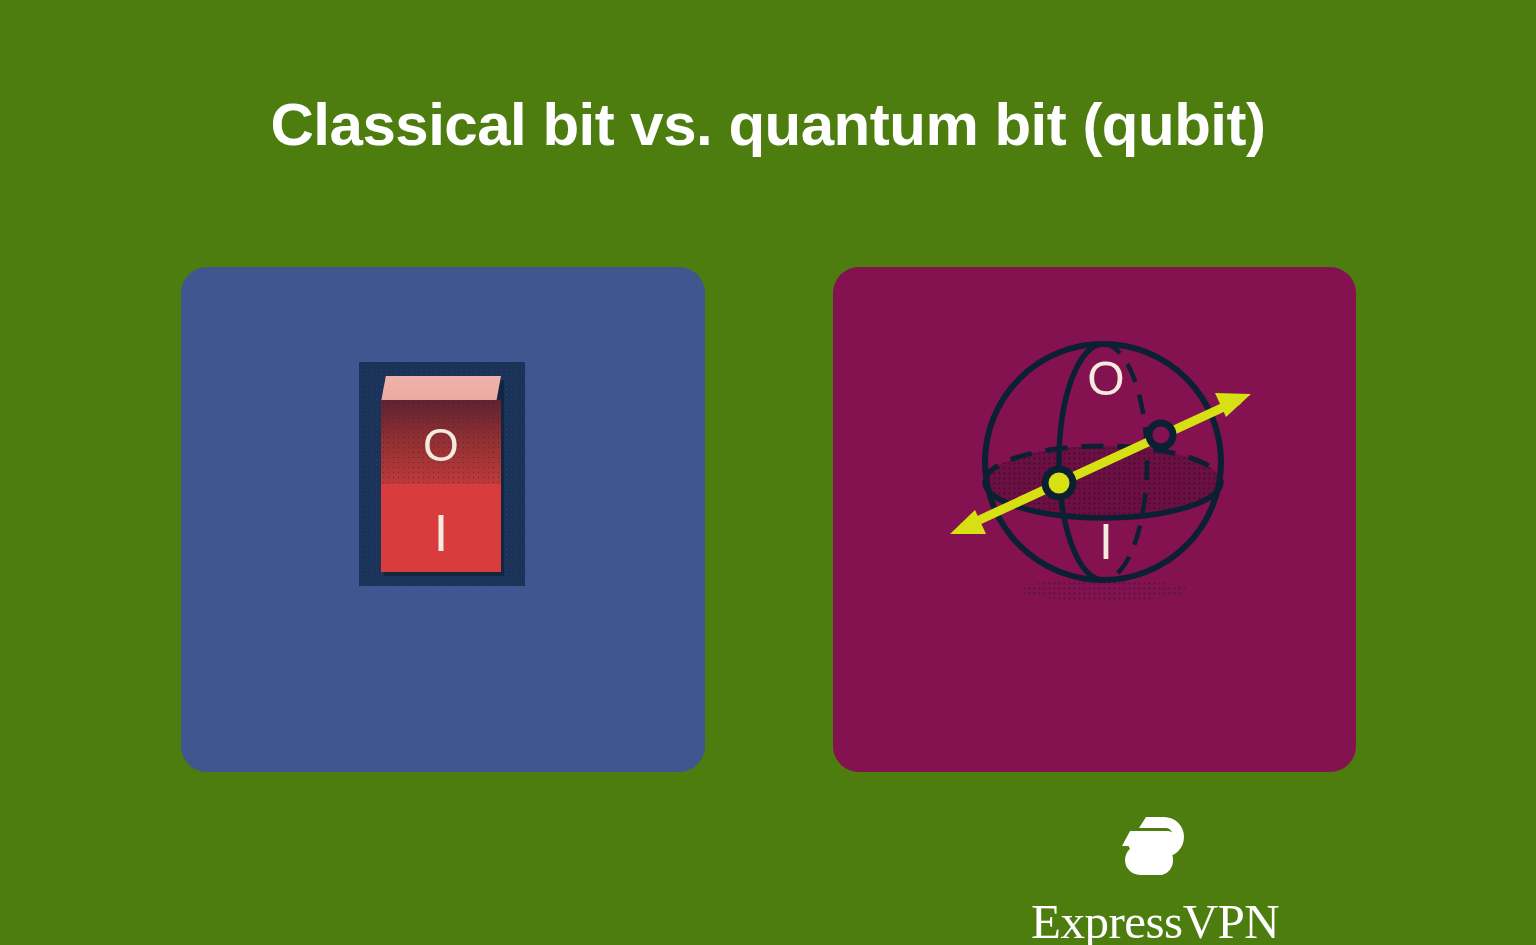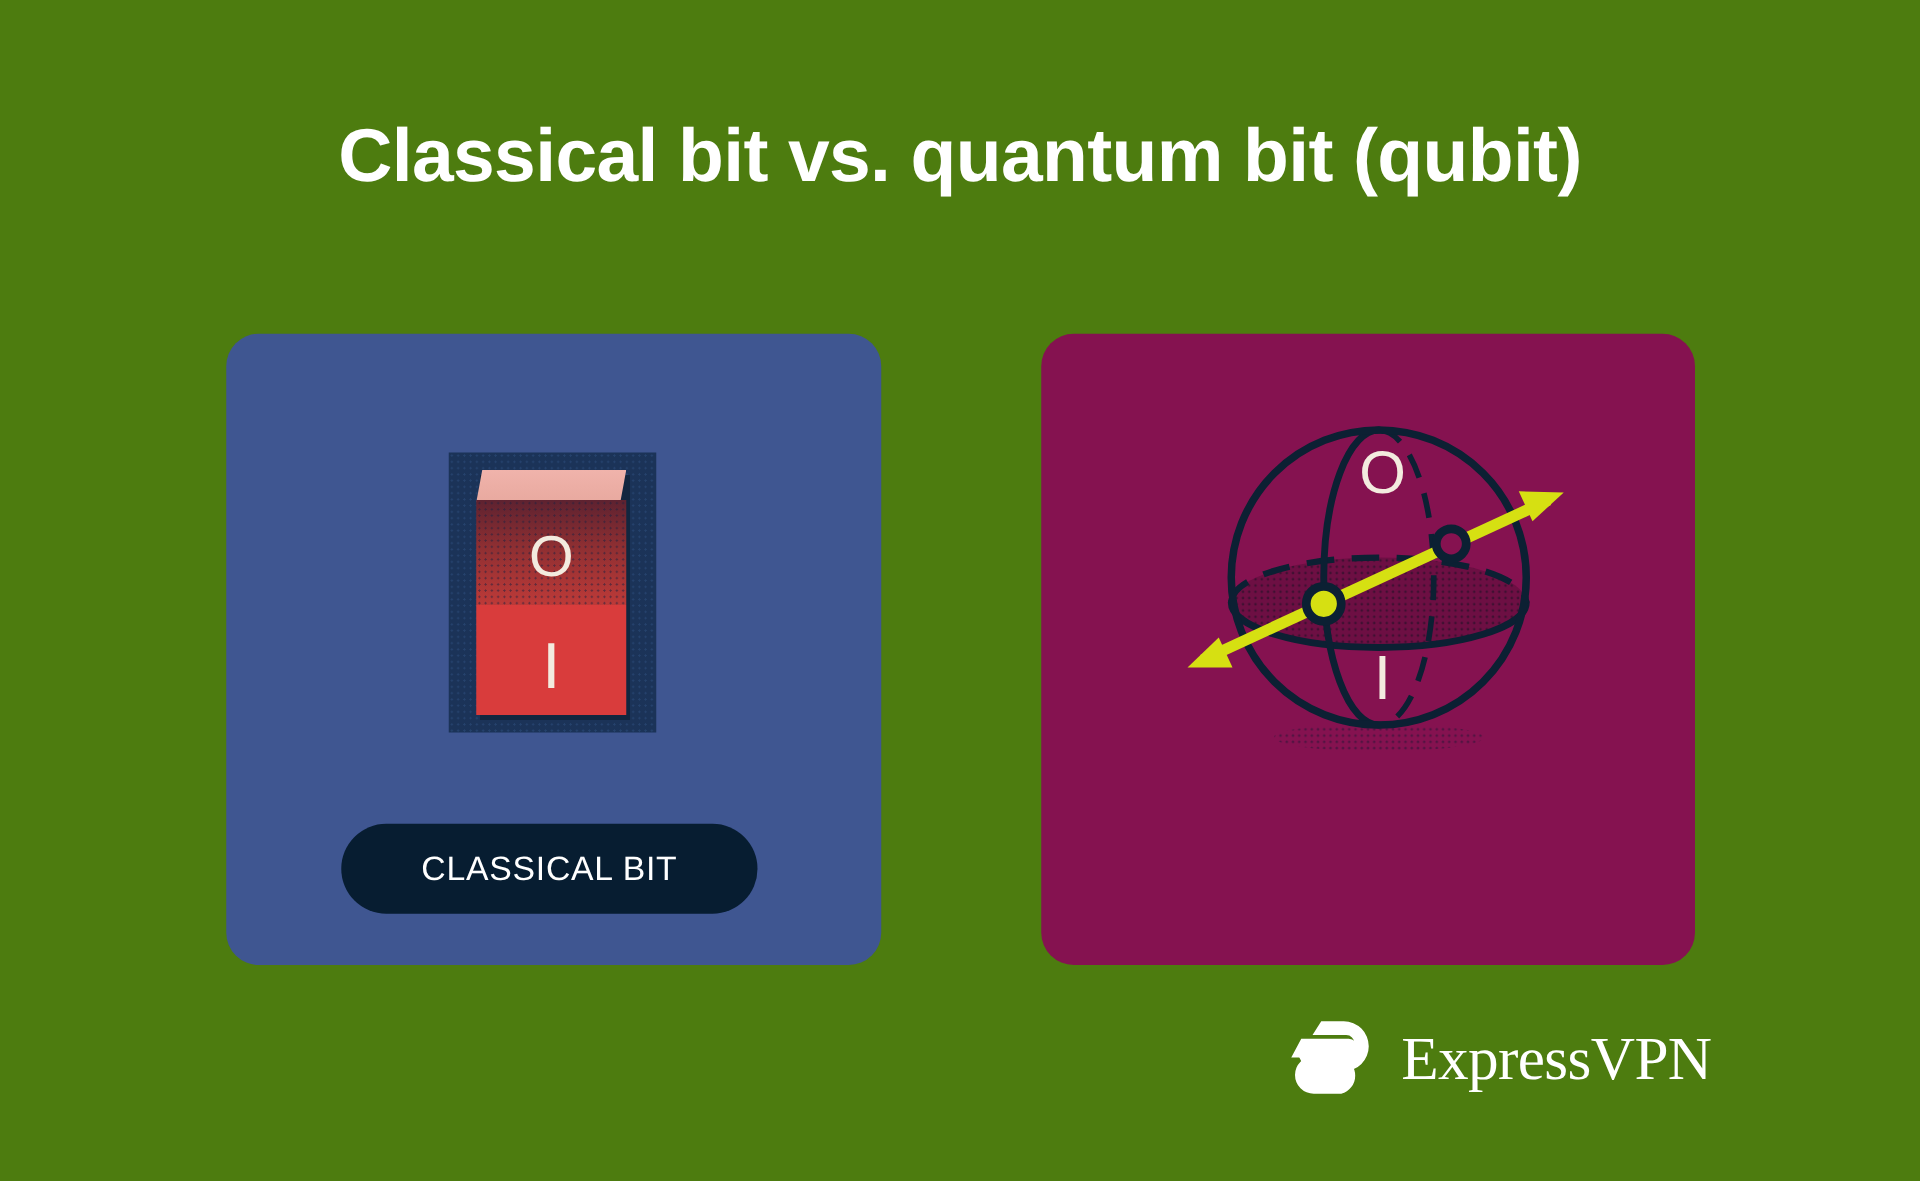--- a/index.html
+++ b/index.html
@@ -192,20 +192,21 @@
   .sphere-glyph-i { left: 3px; top: 195px; font-size: 50px; }
 
   
   .logo {
     position: absolute;
     left: 1031px;
     top: 815px;
     display: flex;
     align-items: center;
     gap: 20px;
+    flex-direction: column;
   }
   .logo-wordmark {
     color: #ffffff;
     font-family: "Liberation Serif", serif;
     font-size: 49px;
     letter-spacing: -0.5px;
     line-height: 1;
   }
 </style>
 </head>
@@ -222,21 +223,20 @@
       <div class="switch-shadow"></div>
       <div class="switch-body">
         <div class="switch-top-bevel"></div>
         <div class="switch-upper"></div>
         <div class="switch-lower"></div>
         <div class="glyph glyph-o-switch">O</div>
         <div class="glyph glyph-i-switch">I</div>
       </div>
     </div>
 
-    <div class="pill pill-classical">CLASSICAL BIT</div>
   </div>
 
   <div class="card card-qubit">
 
     <div class="sphere-wrap">
       <svg class="sphere-svg" width="330" height="290" viewBox="0 0 330 290">
         <defs>
           <pattern id="dots" width="5" height="5" patternUnits="userSpaceOnUse">
             <circle cx="1.4" cy="1.4" r="1.05" fill="#3a1030"></circle>
           </pattern>

